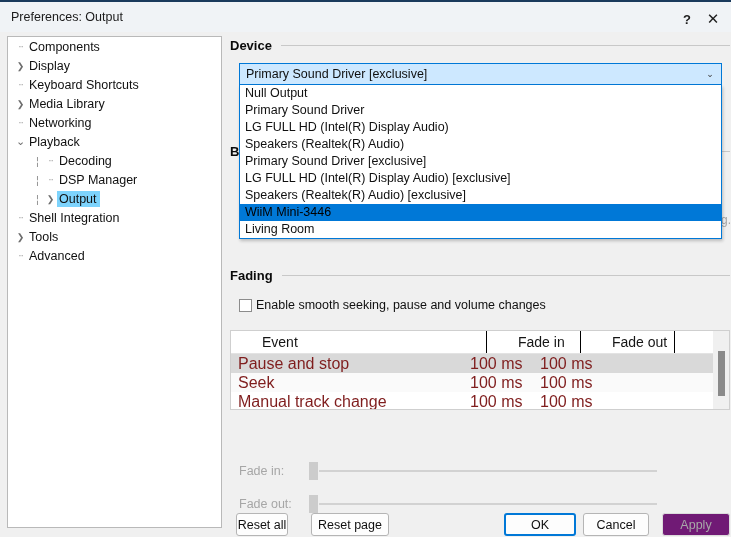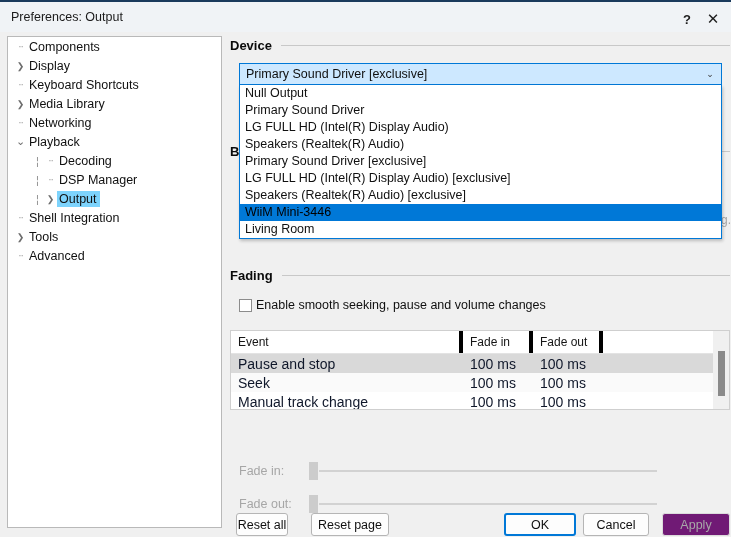--- a/index.html
+++ b/index.html
@@ -159,26 +159,27 @@
     border: 1px solid #cfcfcf;
     overflow: hidden;
   }
   .fr { display: flex; height: 19px; align-items: stretch; }
   .fr.header {
     height: 23px;
     border-bottom: 1px solid #e3e3e3;
     background: #fff;
   }
   .fr.header .fc {
-    font-size: 12px; color: #151515;
-    display: flex; align-items: center;
-    border-right: 4px solid #000000;
+    font-size: 14px; color: #151515;
+    display: flex; align-items: center;
+    border-right: 1px solid #000000;
+    margin-left: 24px;
   }
   .fr.body .fc {
-    font-size: 14px; color: #0f172a;
+    font-size: 16px; color: #7f1d1d;
     display: flex; align-items: center; text-align: center;
   }
   .fr.body.alt { background: #fafafa; }
   .fr.body.sel { background: #d9d9d9; }
   .fc-event { width: 232px; padding-left: 7px; }
   .fc-in    { width: 70px;  padding-left: 7px; }
   .fc-out   { width: 70px;  padding-left: 7px; }
   .fc-rest  { flex: 1;      padding-left: 7px; }
   #fade-scroll-track {
     position: absolute; right: 0; top: 0; width: 16px; height: 100%;

